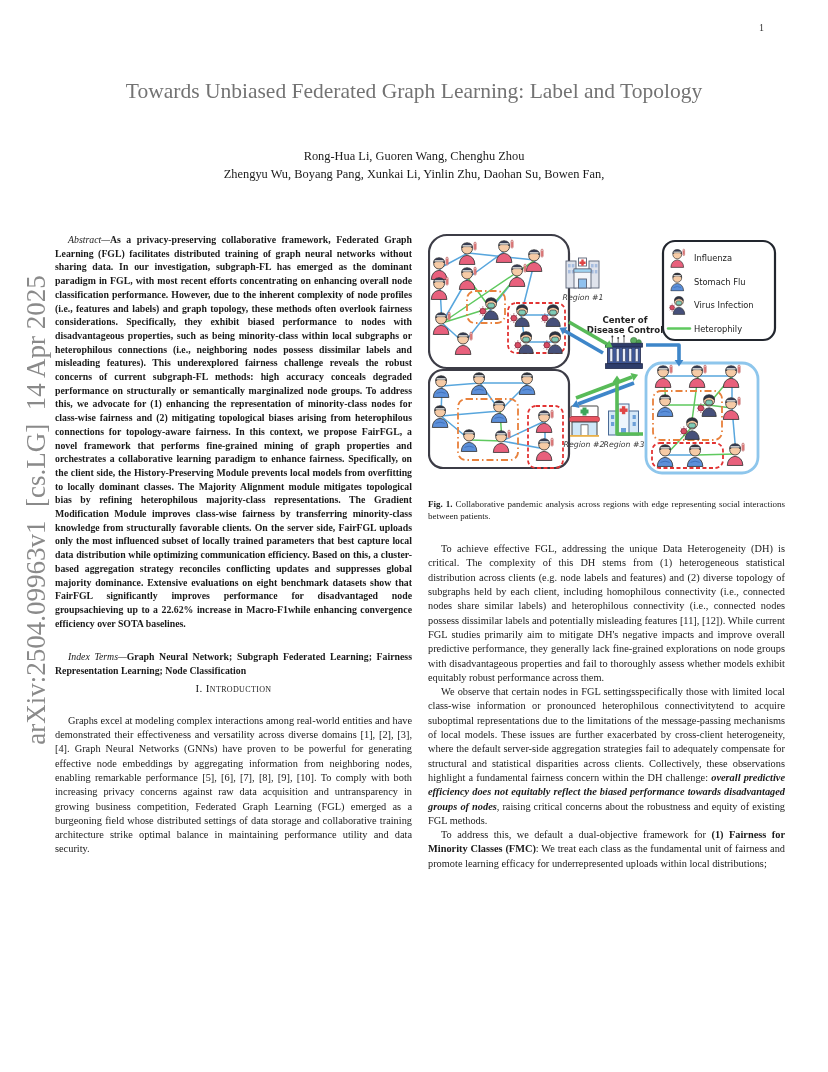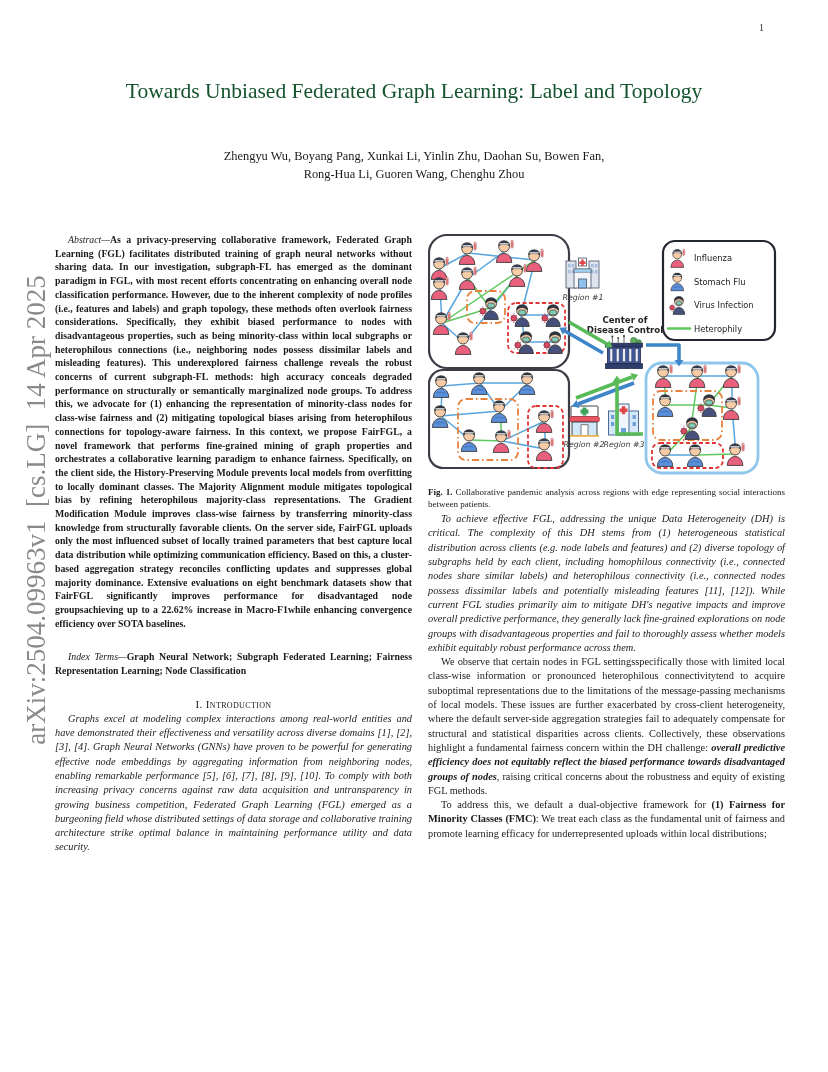--- a/index.html
+++ b/index.html
@@ -5,59 +5,59 @@
   html,body{margin:0;padding:0;background:#e9e9e9;}
   #page{position:relative;width:828px;height:1072px;background:#ffffff;margin:0 auto;
         font-family:"Liberation Serif",serif;color:#1a1a1a;overflow:hidden;}
   
   #page-number{position:absolute;top:22px;right:64px;font-size:10px;color:#333;}
   
   #arxiv-stamp{position:absolute;top:510px;left:36px;transform:translate(-50%,-50%) rotate(-90deg);
         white-space:pre;font-size:27px;color:#8a8a8a;font-family:"Liberation Serif",serif;}
   
   #title-block{position:absolute;top:72px;left:0;right:0;text-align:center;}
-  .title-line{font-size:21.5px;line-height:38px;color:#14532d;}
+  .title-line{font-size:21.5px;line-height:38px;color:#737373;}
   #authors-block{position:absolute;top:148px;left:0;right:0;text-align:center;}
   .author-line{font-size:12.4px;line-height:17.5px;}
   
   #col-left{position:absolute;left:55px;top:233px;width:357px;}
   #col-right{position:absolute;left:428px;top:230px;width:357px;}
   p{margin:0;}
   .abstract{font-size:9.8px;font-weight:700;line-height:13.7px;text-align:justify;text-indent:13px;hyphens:auto;}
   .lead-it{font-style:italic;font-weight:400;}
   .idx{margin-top:20px;}
-  .sec-heading{margin-top:20px;text-align:center;font-size:11px;font-variant:small-caps;letter-spacing:0.35px;}
+  .sec-heading{margin-top:4px;text-align:center;font-size:11px;font-variant:small-caps;letter-spacing:0.35px;}
   .bodytxt{font-size:10.35px;line-height:14.3px;text-align:justify;text-indent:13px;hyphens:auto;}
-  .mt{margin-top:2px;font-style:italic;}
+  .mt{margin-top:20px;}
   .bi{font-weight:700;font-style:italic;}
   .b{font-weight:700;}
   
   #fig-wrap{width:357px;}
-  .fig-caption{margin-top:1px;font-size:9px;line-height:11.6px;text-align:justify;}
+  .fig-caption{margin-top:13px;font-size:9px;line-height:11.6px;text-align:justify;}
   .cap-lead{font-weight:700;}
   .fig-label{font-family:"DejaVu Sans",sans-serif;font-size:7.8px;font-style:italic;fill:#3a3a3a;}
   .fig-cdc{font-family:"DejaVu Sans",sans-serif;font-size:8.6px;fill:#222;font-weight:700;}
   .legend-text{font-family:"DejaVu Sans",sans-serif;font-size:8.3px;fill:#222;}
 </style>
 </head>
 <body>
 
 <div id="page">
 
   <div id="page-number">1</div>
 
   <div id="arxiv-stamp">arXiv:2504.09963v1  [cs.LG]  14 Apr 2025</div>
 
   <div id="title-block">
     <div class="title-line">Towards Unbiased Federated Graph Learning: Label and Topology</div>
   </div>
 
   <div id="authors-block">
+    <div class="author-line">Rong-Hua Li, Guoren Wang, Chenghu Zhou</div>
     <div class="author-line">Zhengyu Wu, Boyang Pang, Xunkai Li, Yinlin Zhu, Daohan Su, Bowen Fan,</div>
-    <div class="author-line">Rong-Hua Li, Guoren Wang, Chenghu Zhou</div>
   </div>
 
   <div id="col-left">
     <p class="abstract"><span class="lead-it">Abstract—</span><span>As a privacy-preserving collaborative framework, Federated Graph Learning (FGL) facilitates distributed training of graph neural networks without sharing data. In our investigation, subgraph-FL has emerged as the dominant paradigm in FGL, with most recent efforts concentrating on enhancing overall node classification performance. However, due to the inherent complexity of node profiles (i.e., features and labels) and graph topology, these methods often overlook fairness considerations. Specifically, they exhibit biased performance to nodes with disadvantageous properties, such as being minority-class within local subgraphs or heterophilous connections (i.e., neighboring nodes possess dissimilar labels and misleading features). This underexplored fairness challenge reveals the robust concerns of current subgraph-FL methods: high accuracy conceals degraded performance on structurally or semantically marginalized node groups. To address this, we advocate for (1) enhancing the representation of minority-class nodes for class-wise fairness and (2) mitigating topological biases arising from heterophilous connections for topology-aware fairness. In this context, we propose FairFGL, a novel framework that performs fine-grained mining of graph properties and orchestrates a collaborative learning paradigm to enhance fairness. Specifically, on the client side, the History-Preserving Module prevents local models from overfitting to locally dominant classes. The Majority Alignment module mitigates topological bias by refining heterophilous majority-class representations. The Gradient Modification Module improves class-wise fairness by transferring minority-class knowledge from structurally favorable clients. On the server side, FairFGL uploads only the most influenced subset of locally trained parameters that best capture local data distribution while optimizing communication efficiency. Based on this, a cluster-based aggregation strategy reconciles conflicting updates and suppresses global majority dominance. Extensive evaluations on eight benchmark datasets show that FairFGL significantly improves performance for disadvantaged node groupsachieving up to a 22.62% increase in Macro-F1while enhancing convergence efficiency over SOTA baselines.</span></p>
     <p class="abstract idx"><span class="lead-it">Index Terms—</span><span>Graph Neural Network; Subgraph Federated Learning; Fairness Representation Learning; Node Classification</span></p>
     <div class="sec-heading">I. Introduction</div>
     <p class="bodytxt mt">Graphs excel at modeling complex interactions among real-world entities and have demonstrated their effectiveness and versatility across diverse domains [1], [2], [3], [4]. Graph Neural Networks (GNNs) have proven to be powerful for generating effective node embeddings by aggregating information from neighboring nodes, enabling remarkable performance [5], [6], [7], [8], [9], [10]. To comply with both increasing privacy concerns against raw data acquisition and untransparency in growing business competition, Federated Graph Learning (FGL) emerged as a burgeoning field whose distributed settings of data storage and collaborative training architecture strike optimal balance in maintaining performance utility and data security.</p>
   </div>
 
   <div id="col-right">

